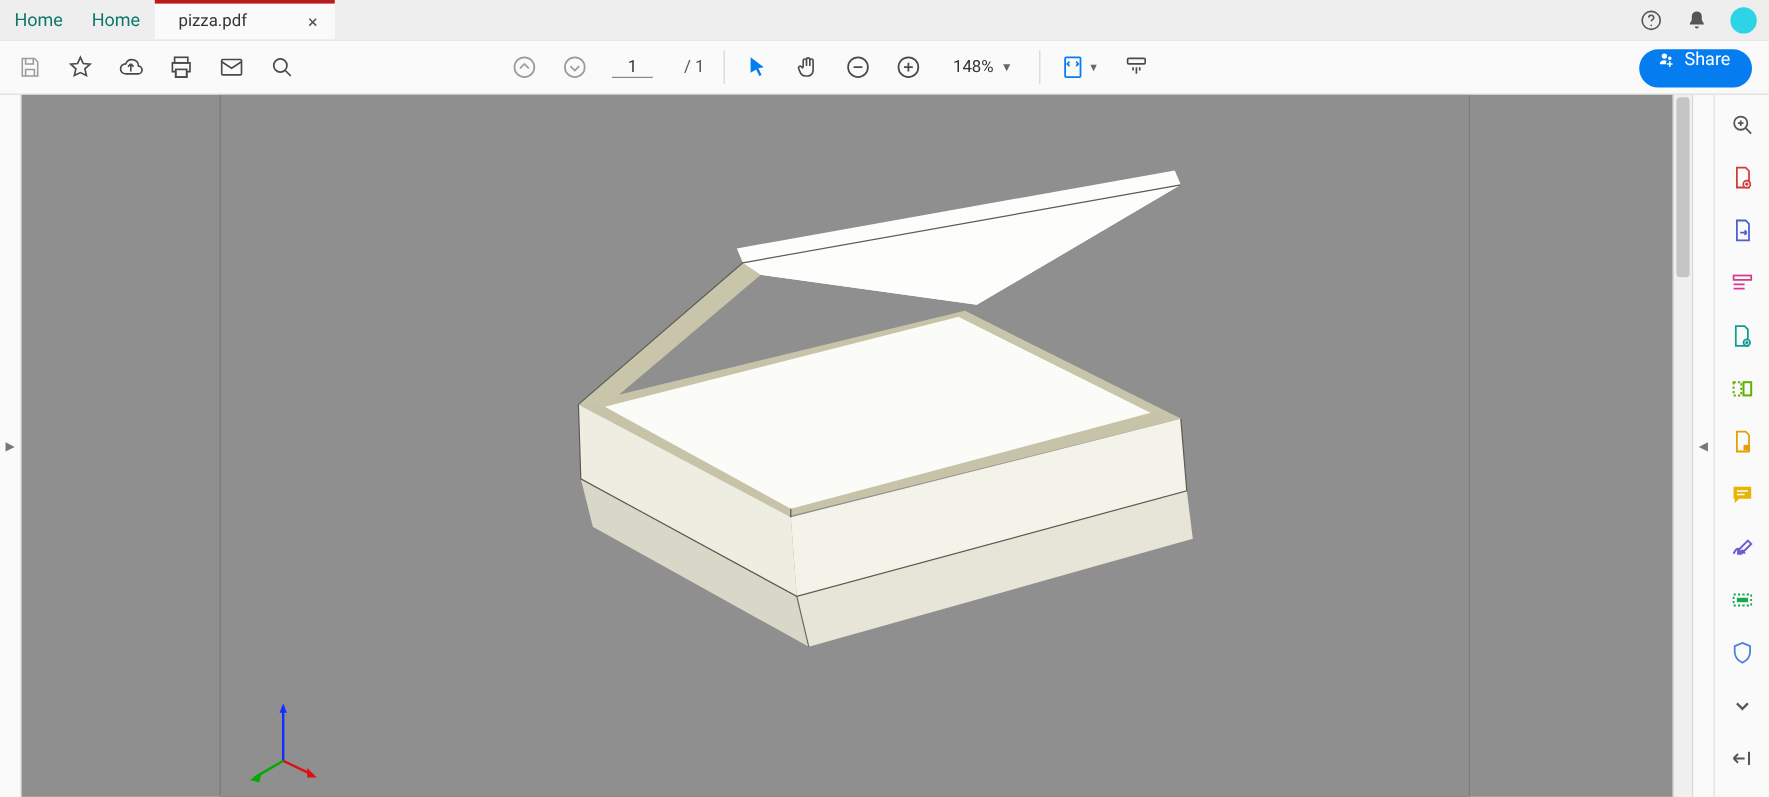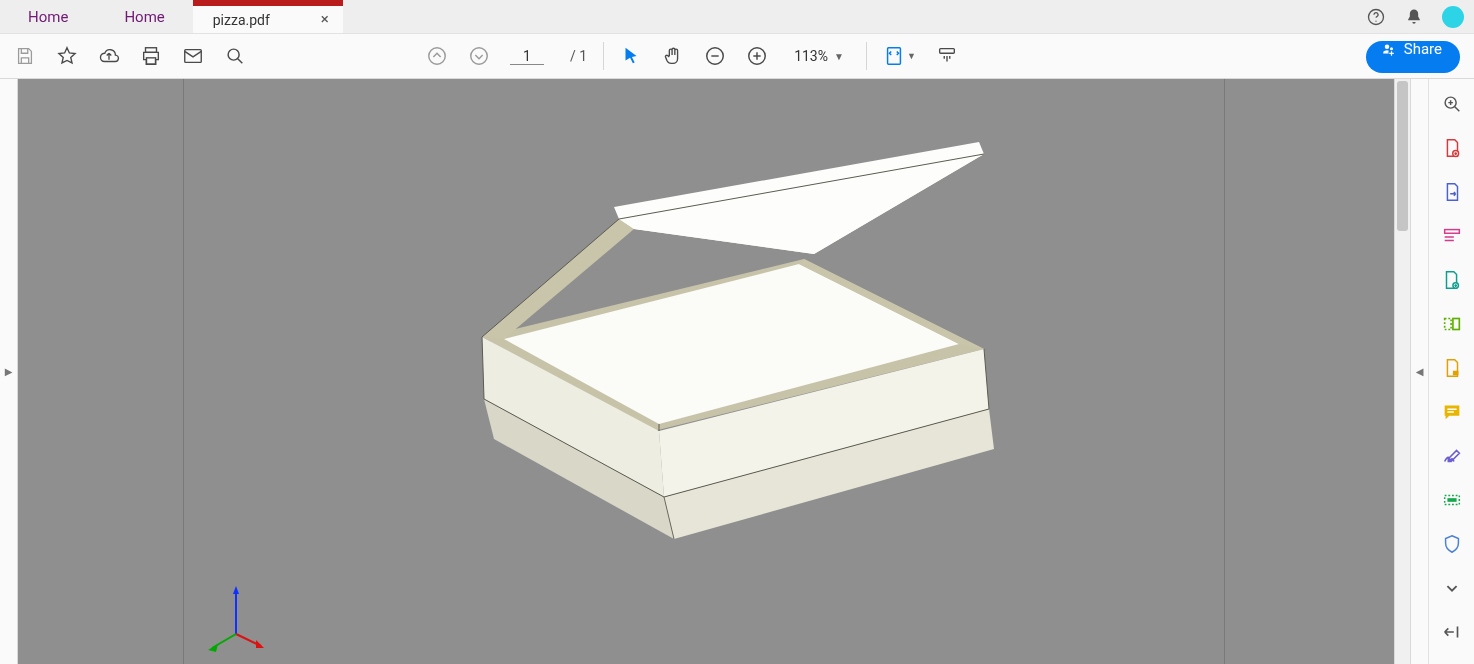--- a/index.html
+++ b/index.html
@@ -8,29 +8,29 @@
   
   .tabstrip {
     height: 33px;
     background: #eeeeee;
     display: flex;
     align-items: stretch;
     position: relative;
   }
   .tabstrip .nav-link {
     display: flex; align-items: center;
-    padding: 0 28px;
+    padding: 0 12px;
     font-size: 15px;
-    color: #701a75;
+    color: #0f766e;
     cursor: pointer;
   }
   .tabstrip .doc-tab {
     display: flex; align-items: center;
     background: #fafafa;
-    border-top: 6px solid #b91c1c;
+    border-top: 3px solid #b91c1c;
     padding: 0 14px 0 20px;
     font-size: 14px;
     color: #333;
     min-width: 150px;
     justify-content: space-between;
   }
   .tabstrip .doc-tab .close {
     margin-left: 30px;
     color: #555;
     cursor: pointer;
@@ -243,21 +243,21 @@
           <path d="M8 12h8"></path>
         </svg>
     </span>
     <span class="tb-ic">
       <svg viewBox="0 0 24 24" fill="none" stroke="currentColor" stroke-width="1.6">
           <circle cx="12" cy="12" r="9"></circle>
           <path d="M8 12h8M12 8v8"></path>
         </svg>
     </span>
     <span class="zoom-select">
-      <span>113%</span>
+      <span>148%</span>
       <span class="caret">▼</span>
     </span>
   </div>
 
   <div class="tb-sep"></div>
 
   <div class="tb-group">
     <span class="fit-dd">
       <span class="tb-ic" style="color:#057df1">
         <svg viewBox="0 0 24 24" fill="none" stroke="currentColor" stroke-width="1.6">

